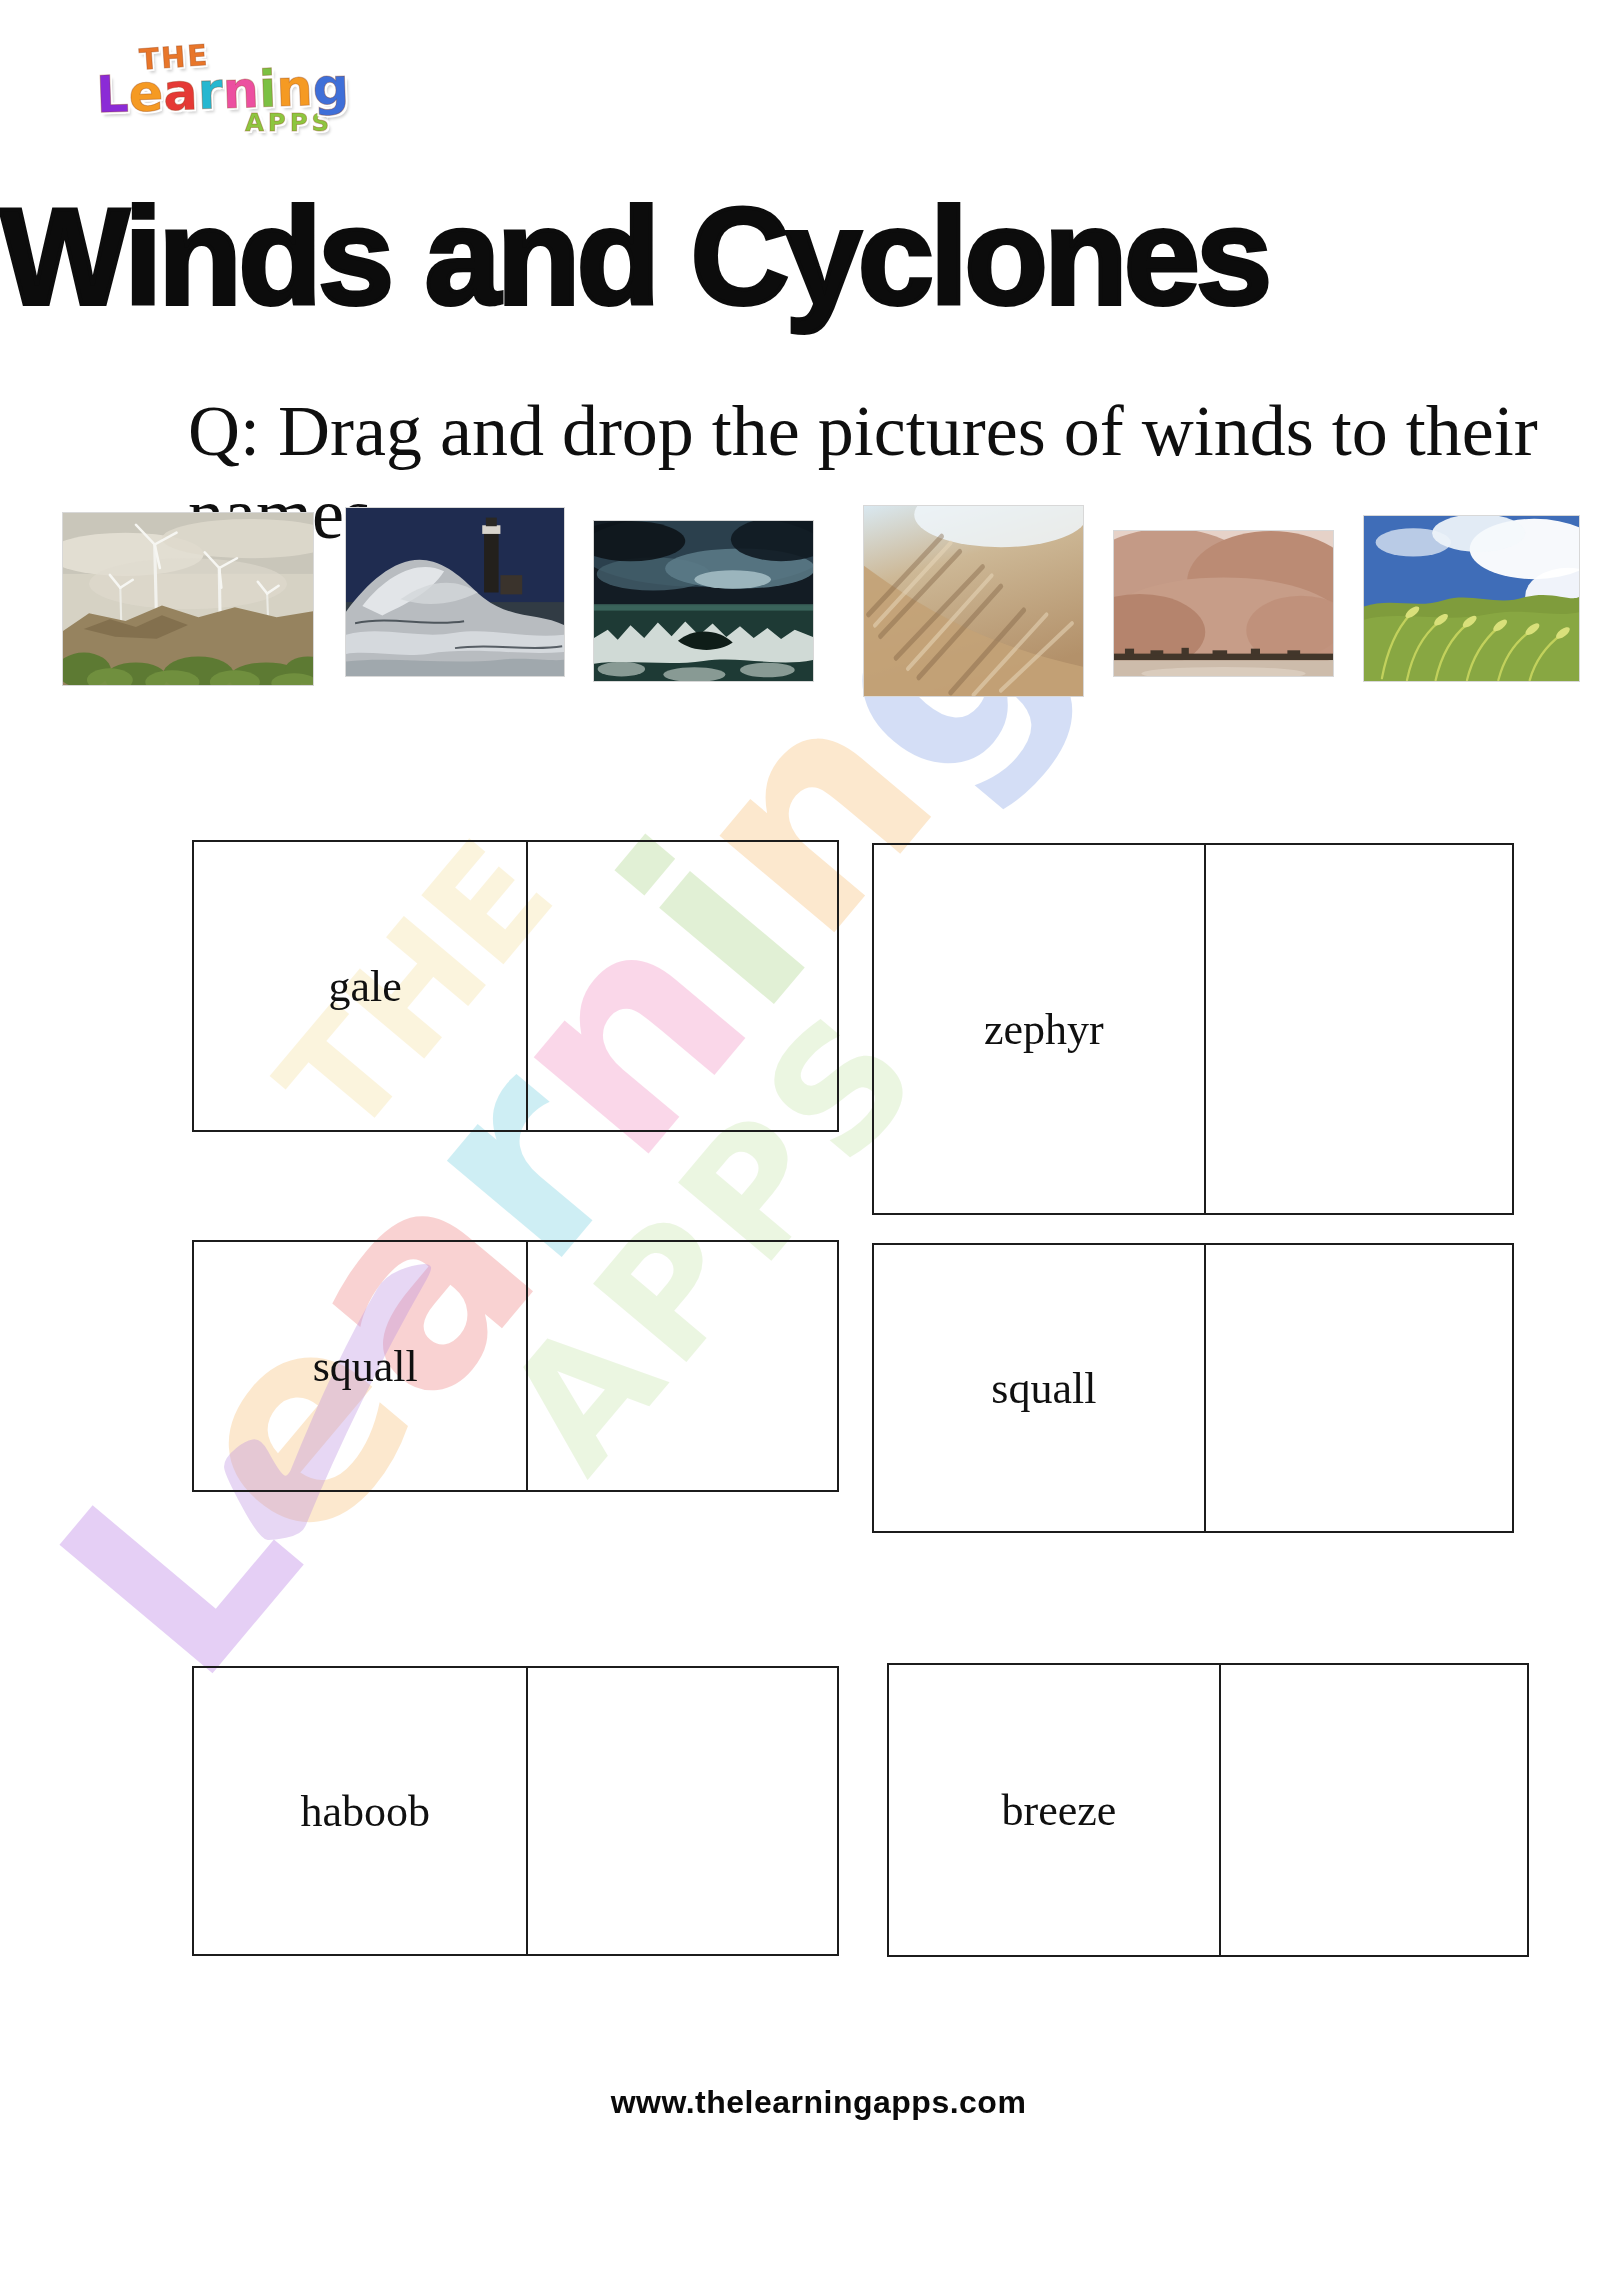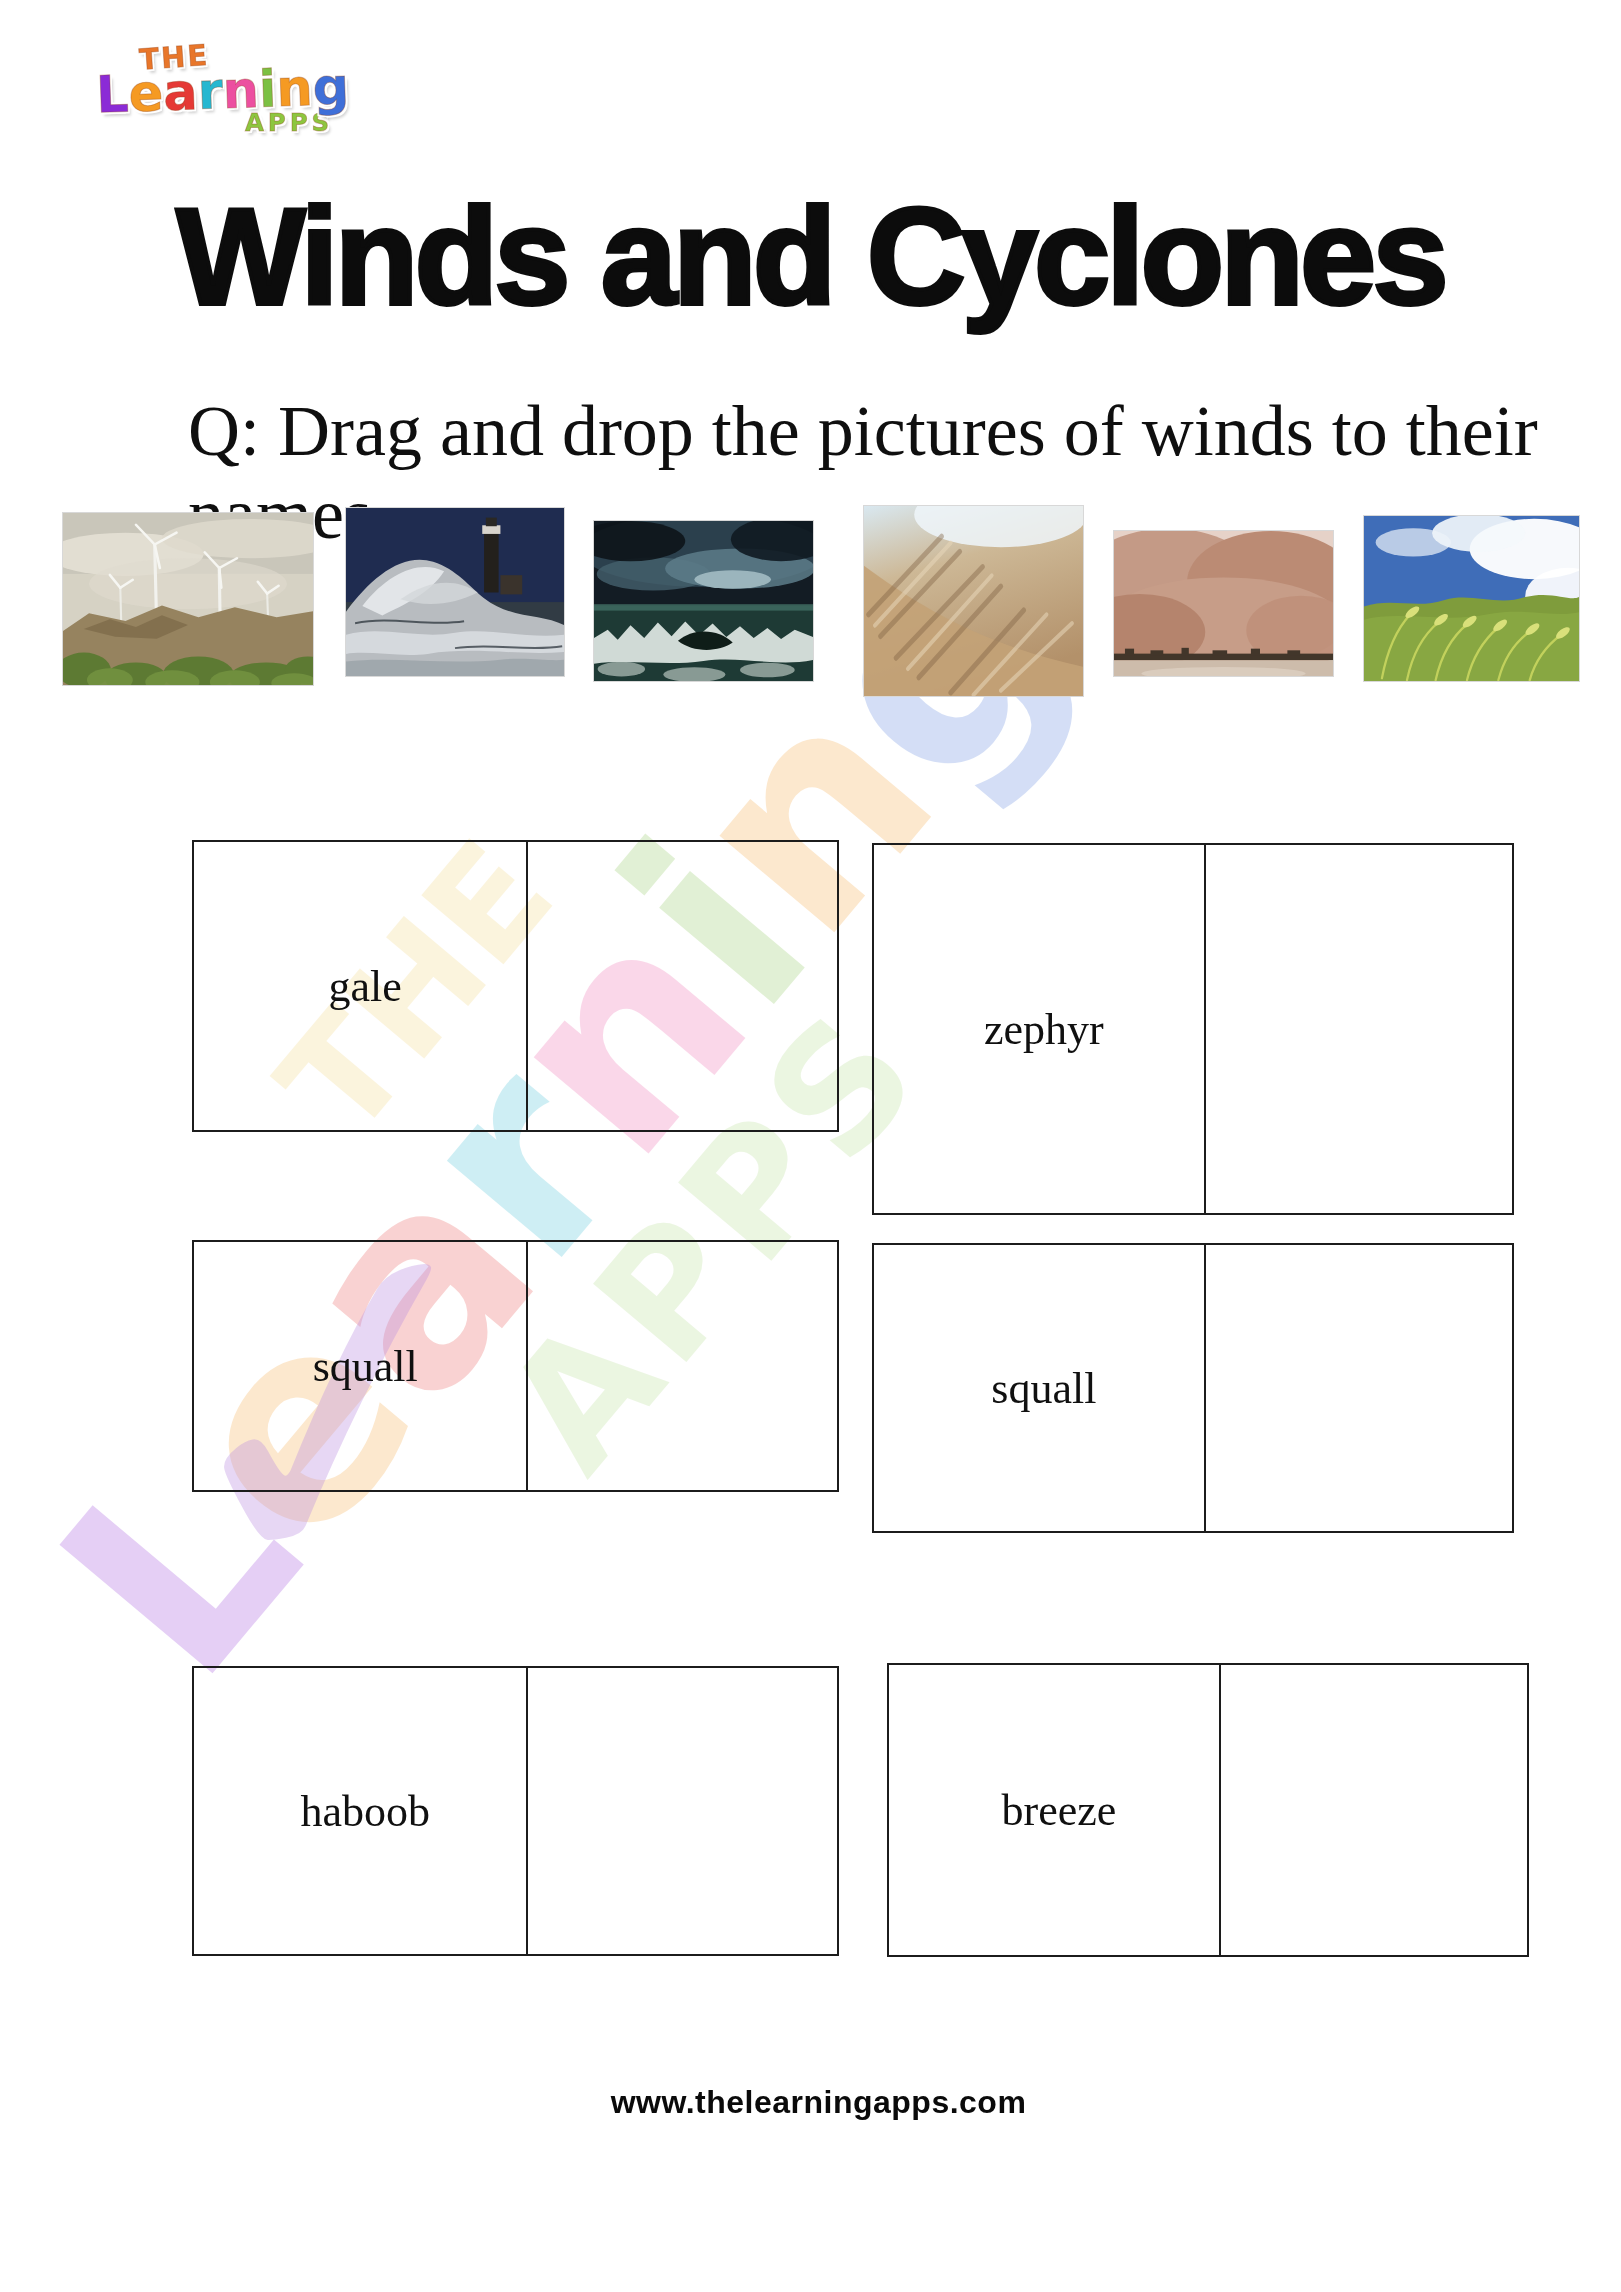--- a/index.html
+++ b/index.html
@@ -27,21 +27,21 @@
     transform:rotate(-2deg);
   }
   .logo-apps {
     font-family:"DejaVu Sans", sans-serif; font-weight:bold;
     font-size:24.5px; color:#8dc63f; margin-left:149px; margin-top:-11.8px; letter-spacing:3.9px;
   }
 
   
   .title {
     position:absolute; left:0; top:188px; width:100%;
-    text-align:center; font-weight:900; font-size:137px; line-height:1;
+    font-weight:900; font-size:137px; line-height:1;
     letter-spacing:-3.9px; color:#0c0c0c; -webkit-text-stroke:3.9px #0c0c0c;
   }
   .question {
     position:absolute; left:188px; top:390px;
     font-family:"Liberation Serif", serif; font-size:72px; color:#0f0f0f;
   }
 
   
   .photos { position:absolute; left:62px; top:505px; width:1517px; height:206px; }
   .photo { position:absolute; border:1px solid #d8d8d8; overflow:hidden; background:#eee; }

